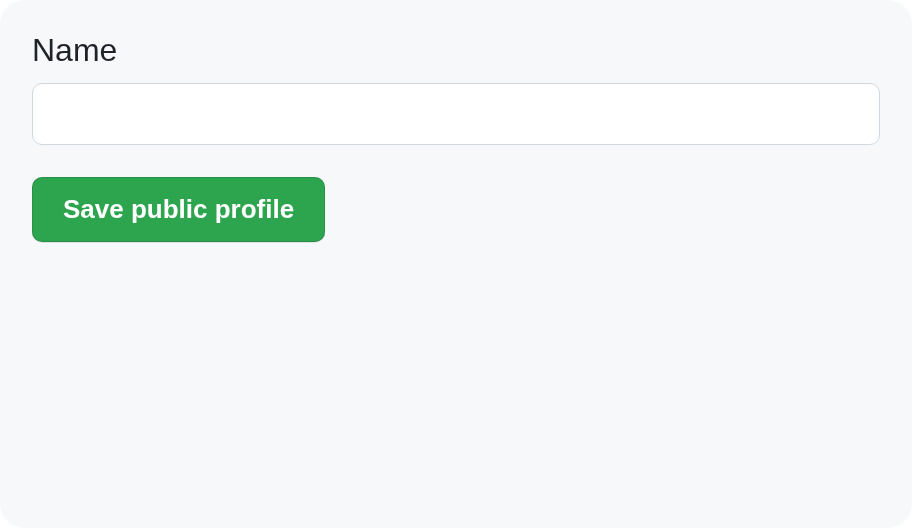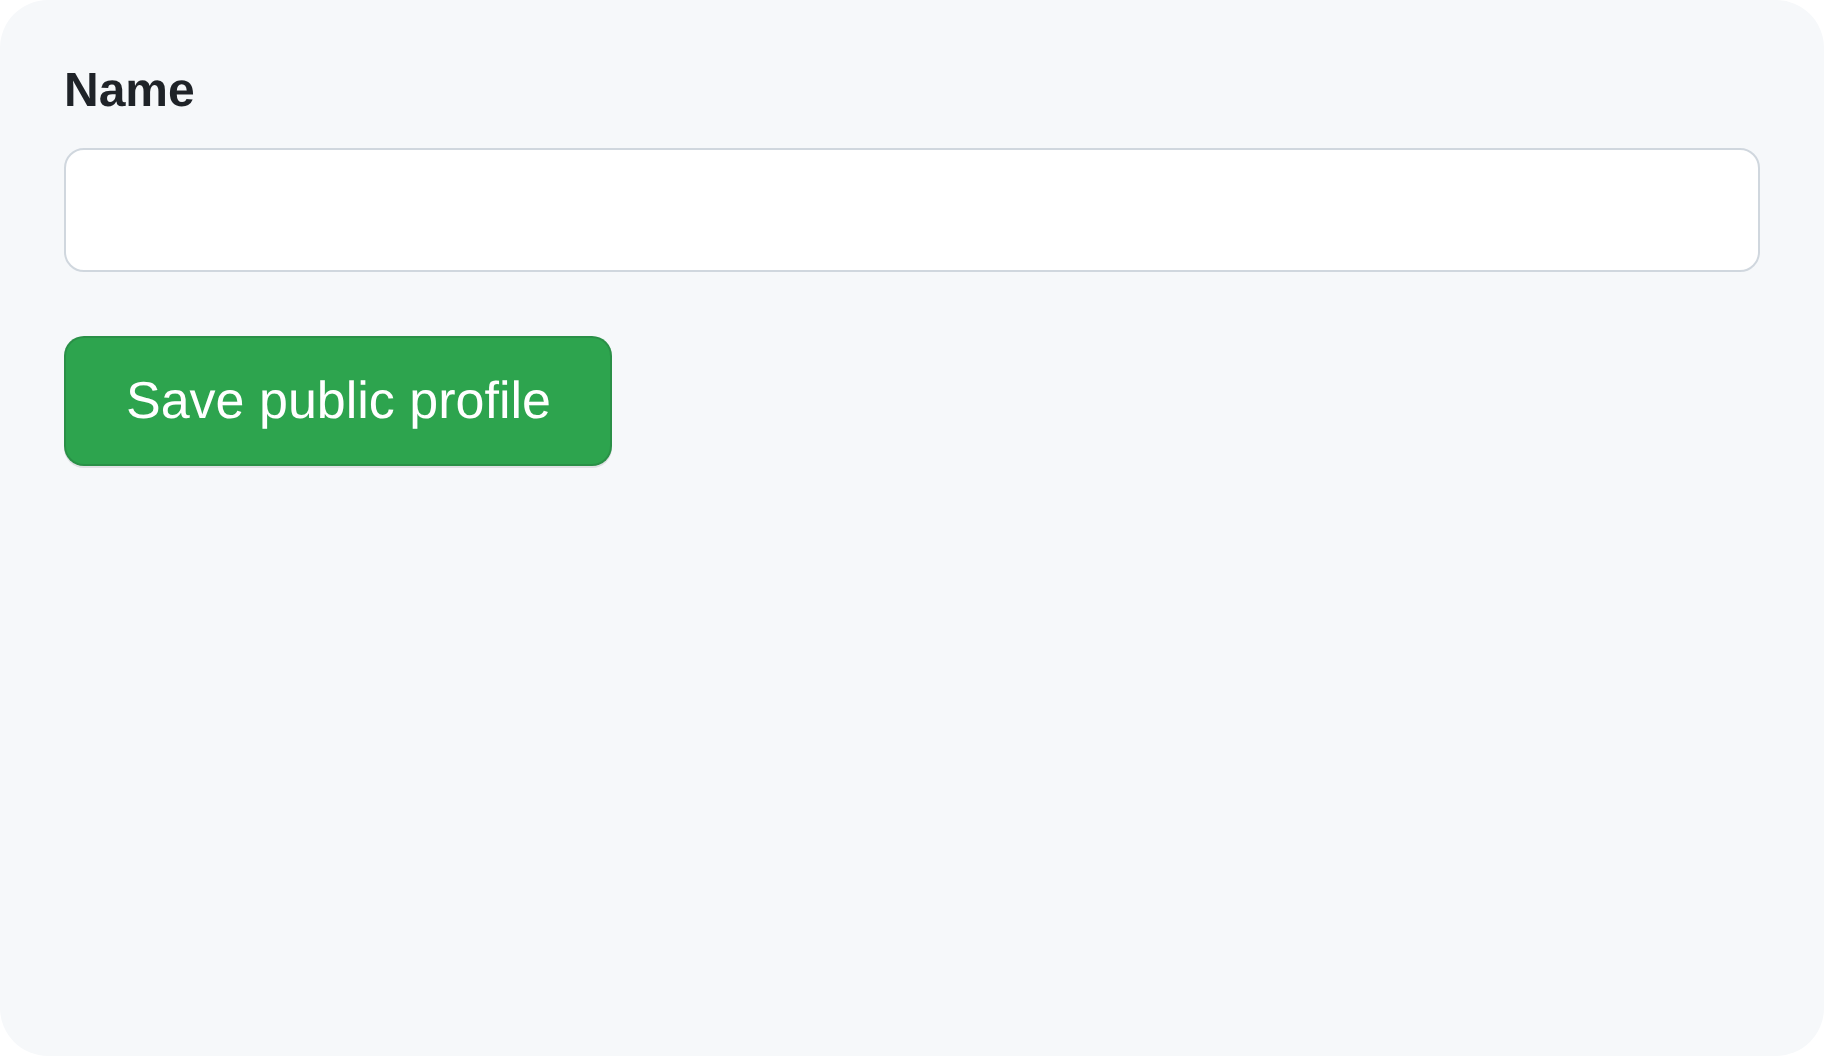--- a/index.html
+++ b/index.html
@@ -18,22 +18,22 @@
       border-radius: 24px;
       padding: 32px;
       width: 912px;
       height: 528px;
     }
     .form-group {
       margin-bottom: 32px;
     }
     .form-label {
       display: block;
-      font-size: 24px;
-      font-weight: 700;
+      font-size: 32px;
+      font-weight: 400;
       color: #1f2328;
       margin-bottom: 14px;
     }
     .form-input {
       width: 100%;
       height: 62px;
       padding: 10px 14px;
       font-size: 20px;
       background: #ffffff;
       border: 1px solid #d0d7de;
@@ -51,21 +51,21 @@
       border-radius: 10px;
       color: #1f2328;
       outline: none;
       resize: both;
       font-family: inherit;
     }
     .btn-primary {
       display: inline-block;
       padding: 16px 30px;
       font-size: 26px;
-      font-weight: 400;
+      font-weight: 700;
       color: #ffffff;
       background: #2da44e;
       border: 1px solid rgba(27,31,36,0.15);
       border-radius: 10px;
       cursor: pointer;
       box-shadow: 0 1px 0 rgba(27,31,36,0.1);
     }
   </style>
 </head>
 <body>

